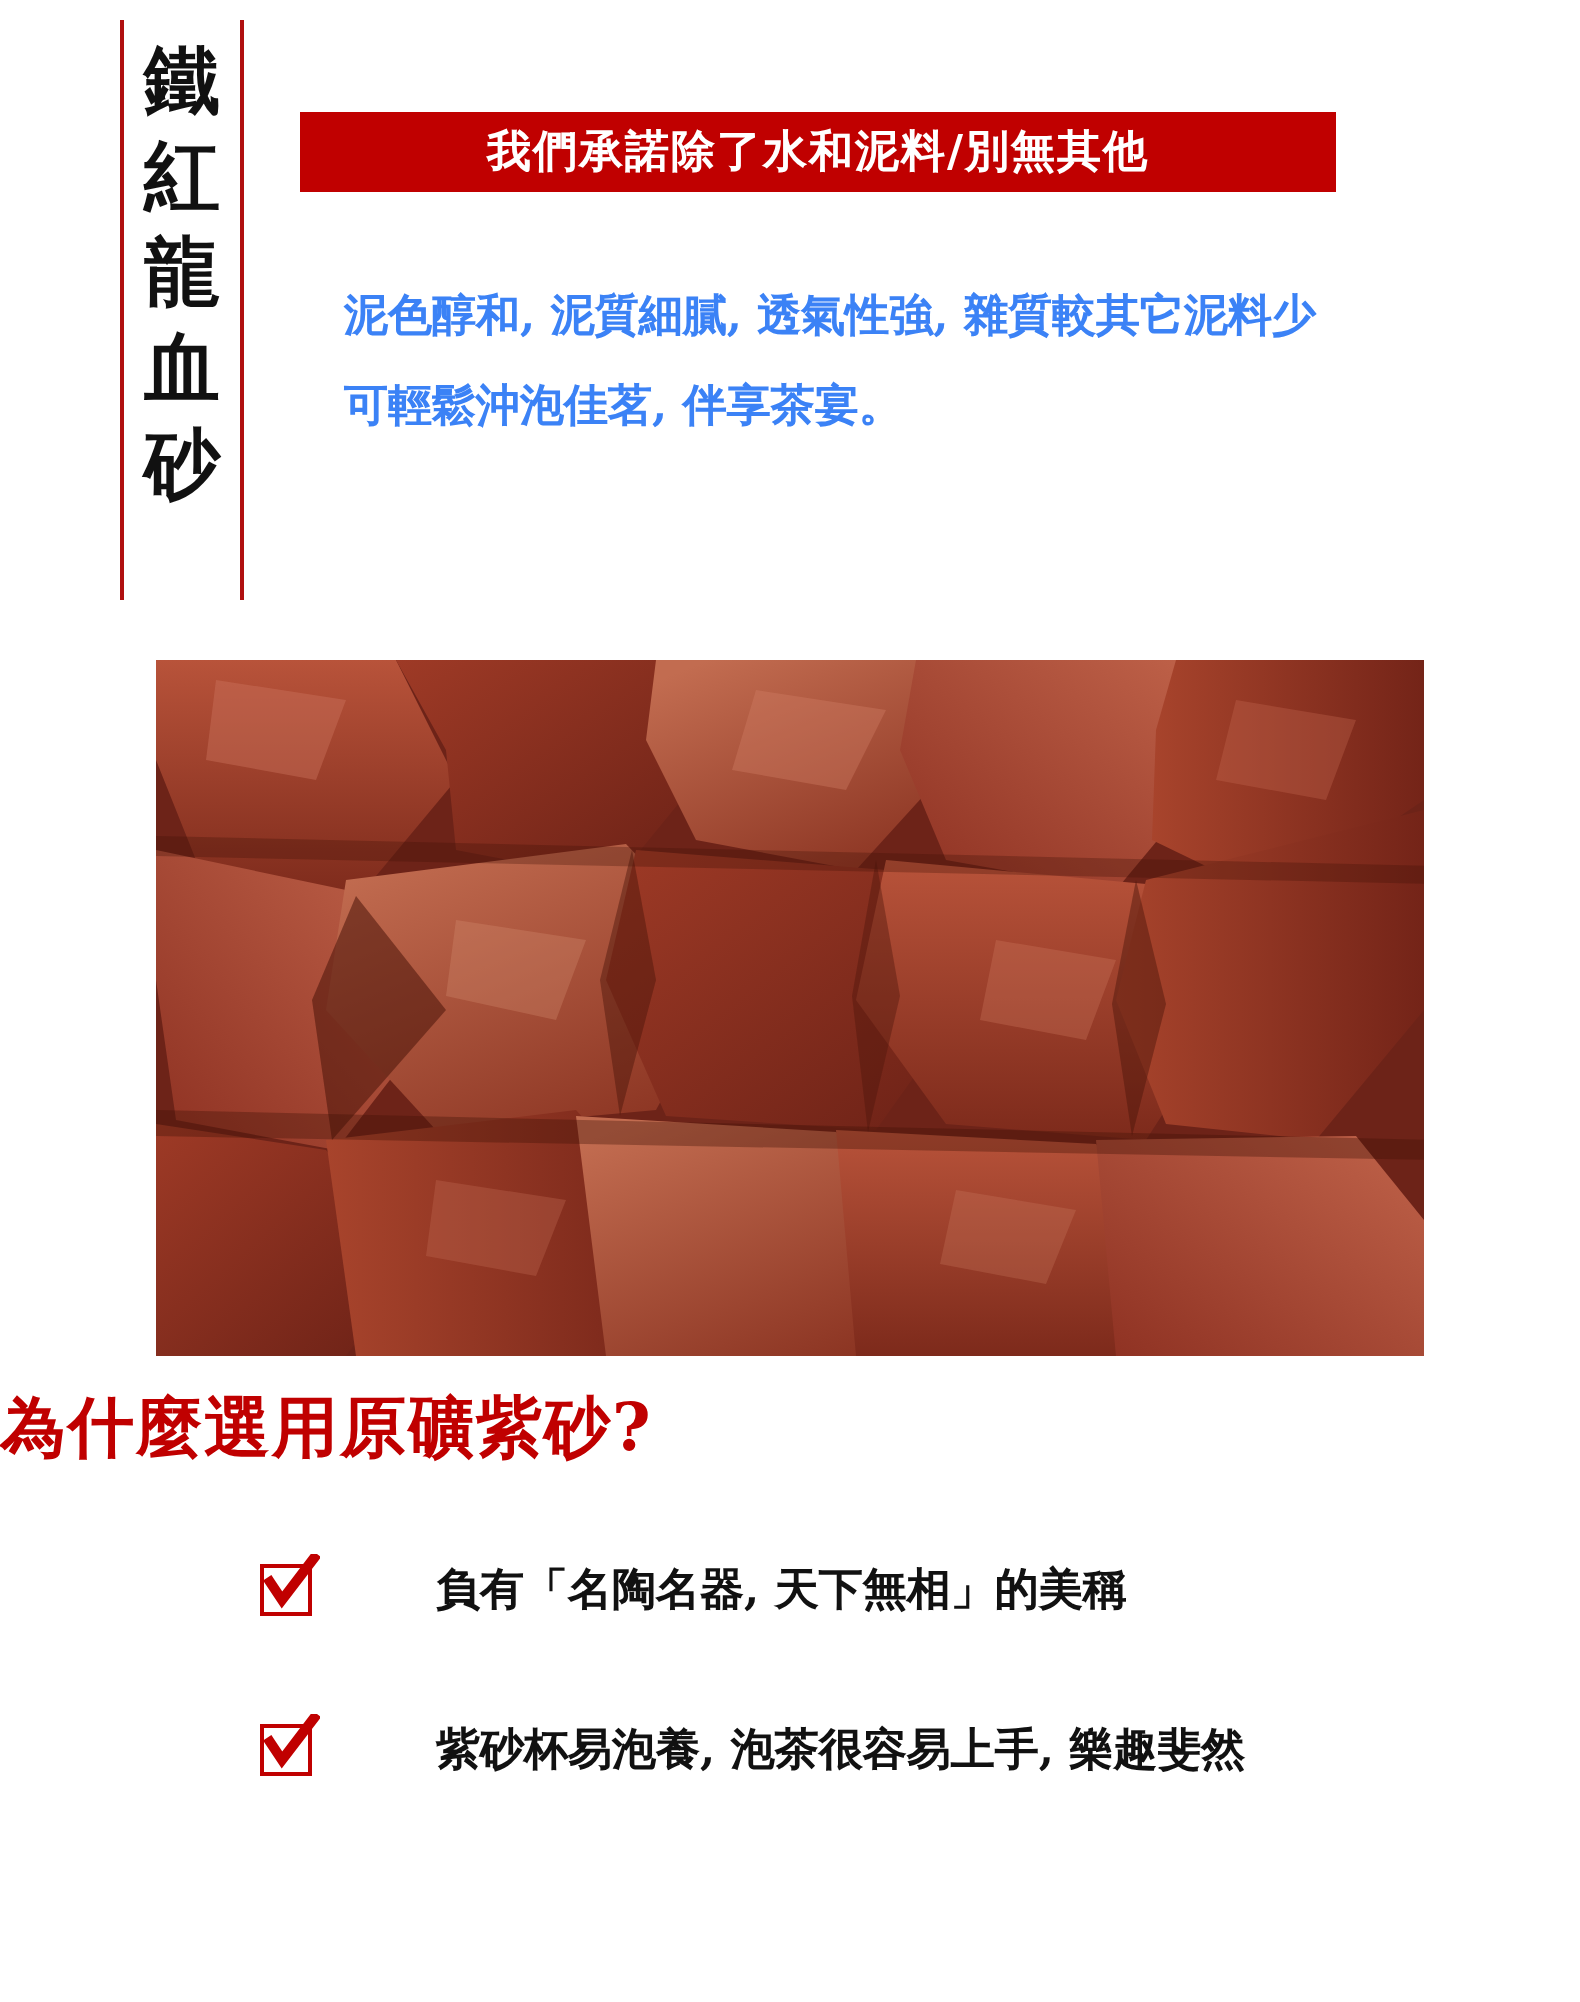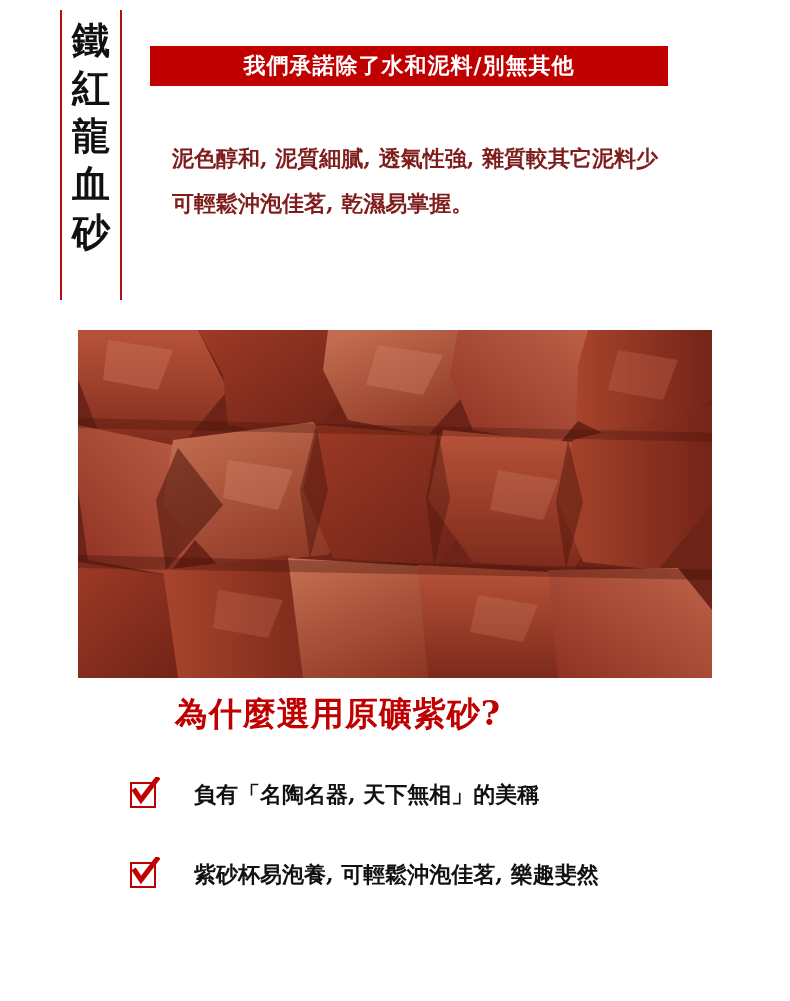--- a/index.html
+++ b/index.html
@@ -52,21 +52,21 @@
     font-size: 38px;
     line-height: 48px;
     color: #111111;
     letter-spacing: 0;
   }
 
   
   .promise-banner {
     position: absolute;
     left: 150px;
-    top: 46px;
+    top: 56px;
     width: 518px;
     height: 40px;
     background: #c00000;
     display: flex;
     align-items: center;
     justify-content: center;
   }
   .promise-banner .txt {
     font-family: "DejaVu Serif", "Liberation Serif", serif;
     font-weight: bold;
@@ -81,21 +81,21 @@
     position: absolute;
     left: 172px;
     top: 136px;
     width: 520px;
   }
   .desc .line {
     font-family: "DejaVu Serif", "Liberation Serif", serif;
     font-weight: bold;
     font-size: 22px;
     line-height: 45px;
-    color: #7f1d1d;
+    color: #3b82f6;
     white-space: nowrap;
   }
 
   
   .photo {
     position: absolute;
     left: 78px;
     top: 330px;
     width: 634px;
     height: 348px;
@@ -107,21 +107,20 @@
     width: 634px;
     height: 348px;
   }
 
   
   .headline {
     position: absolute;
     left: 0;
     top: 692px;
     width: 676px;
-    text-align: center;
   }
   .headline .txt {
     font-family: "DejaVu Serif", "Liberation Serif", serif;
     font-weight: bold;
     font-size: 33px;
     color: #c00000;
     letter-spacing: 1px;
   }
 
   
@@ -129,20 +128,21 @@
     position: absolute;
     left: 130px;
     top: 765px;
     width: 560px;
   }
   .check-row {
     display: flex;
     align-items: center;
     height: 60px;
     margin-bottom: 20px;
+    gap: 24px;
   }
   .check-box {
     width: 26px;
     height: 26px;
     border: 2px solid #c00000;
     box-sizing: border-box;
     position: relative;
     flex: 0 0 auto;
     background: #ffffff;
   }
@@ -176,21 +176,21 @@
       <span>血</span>
       <span>砂</span>
     </div>
 
     <div class="promise-banner">
       <span class="txt">我們承諾除了水和泥料/別無其他</span>
     </div>
 
     <div class="desc">
       <div class="line">泥色醇和, 泥質細膩, 透氣性強, 雜質較其它泥料少</div>
-      <div class="line">可輕鬆沖泡佳茗, 乾濕易掌握。</div>
+      <div class="line">可輕鬆沖泡佳茗, 伴享茶宴。</div>
     </div>
 
   </div>
 
   <div class="photo">
     <svg viewBox="0 0 634 348" preserveAspectRatio="none" aria-hidden="true">
       <defs>
         <linearGradient id="g1" x1="0" y1="0" x2="1" y2="1">
           <stop offset="0%" stop-color="#9e3a26"></stop>
           <stop offset="100%" stop-color="#6b2116"></stop>
@@ -265,18 +265,18 @@
       <span class="check-label">負有「名陶名器, 天下無相」的美稱</span>
     </div>
 
 
     <div class="check-row">
       <span class="check-box">
         <svg viewBox="0 0 30 30" aria-hidden="true">
           <path d="M5 14 L11 23 L27 2" stroke="#c00000" stroke-width="5" fill="none" stroke-linecap="square"></path>
         </svg>
       </span>
-      <span class="check-label">紫砂杯易泡養, 可輕鬆沖泡佳茗, 樂趣斐然</span>
+      <span class="check-label">紫砂杯易泡養, 泡茶很容易上手, 樂趣斐然</span>
     </div>
 
   </div>
 
 </div>
 
 </body></html>

